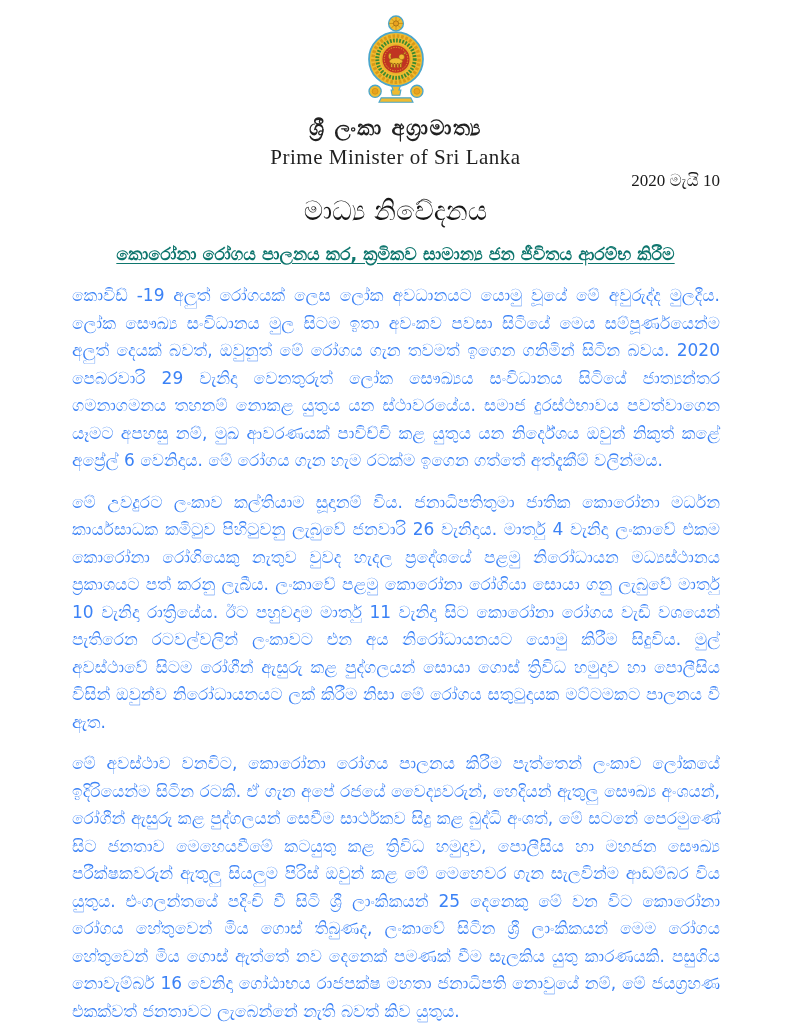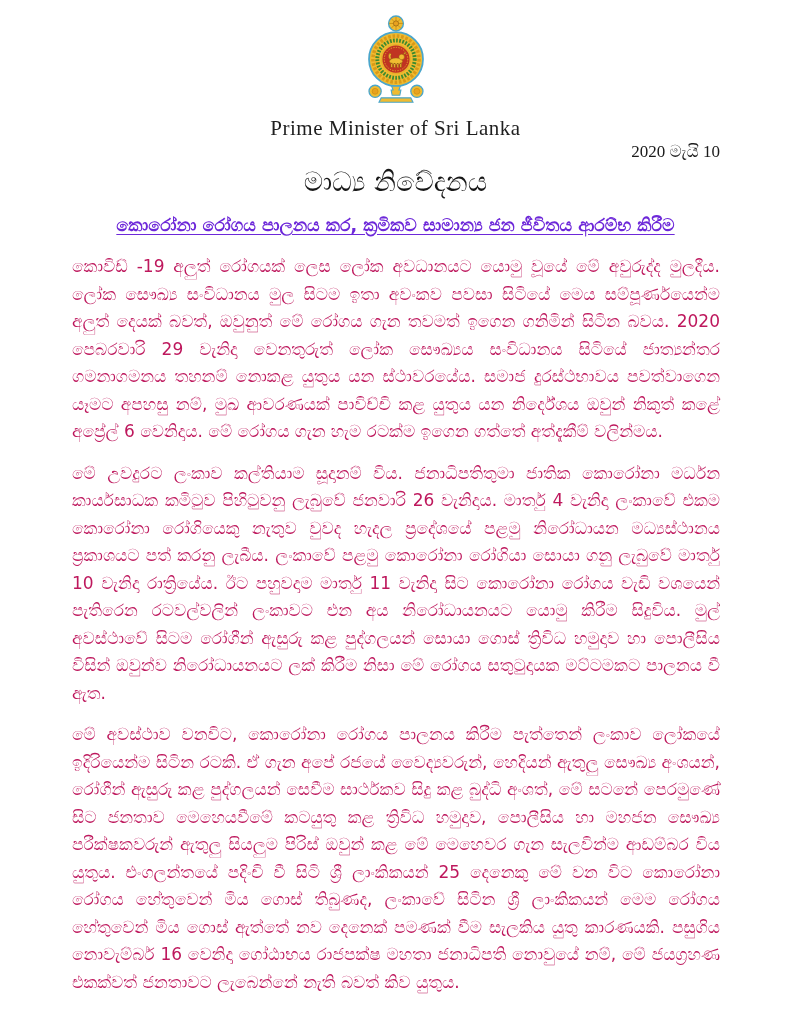--- a/index.html
+++ b/index.html
@@ -70,33 +70,33 @@
     margin-top: 4px;
     color: #171717;
   }
   .doc-subtitle {
     text-align: center;
     font-size: 17.5px;
     font-weight: 700;
     text-decoration: underline;
     text-underline-offset: 3px;
     margin-top: 17px;
-    color: #6d28d9;
+    color: #0f766e;
     padding: 0 60px;
   }
   .doc-body {
     padding: 0 71px 0 72px;
     margin-top: 17px;
   }
   .doc-body p {
     font-size: 17px;
     line-height: 27.5px;
     text-align: justify;
     margin: 0 0 14px 0;
-    color: #be185d;
+    color: #3b82f6;
   }
 </style>
 </head>
 <body>
 
 <div class="page">
 
   <div class="letterhead">
 
     <div class="emblem-wrap">
@@ -139,20 +139,21 @@
 
         <circle cx="26" cy="90" r="7" fill="#f0bb31" stroke="#4aa6cc" stroke-width="1.5"></circle>
         <circle cx="26" cy="90" r="3.4" fill="#e8a21f" stroke="#c98f12" stroke-width="0.8"></circle>
         <circle cx="74" cy="90" r="7" fill="#f0bb31" stroke="#4aa6cc" stroke-width="1.5"></circle>
         <circle cx="74" cy="90" r="3.4" fill="#e8a21f" stroke="#c98f12" stroke-width="0.8"></circle>
 
         <path d="M33 97.5 h34 l2.5 5 h-39 z" fill="#f0bb31" stroke="#4aa6cc" stroke-width="1.3"></path>
       </svg>
     </div>
 
+    <div class="lh-sinhala">ශ්‍රී ලංකා අග්‍රාමාත්‍ය</div>
     <div class="lh-english">Prime Minister of Sri Lanka</div>
   </div>
 
   <div class="date-line">2020 මැයි 10</div>
 
   <div class="doc-title">මාධ්‍ය නිවේදනය</div>
 
   <div class="doc-subtitle">කොරෝනා රෝගය පාලනය කර, ක්‍රමිකව සාමාන්‍ය ජන ජීවිතය ආරම්භ කිරීම</div>
 
   <div class="doc-body">

